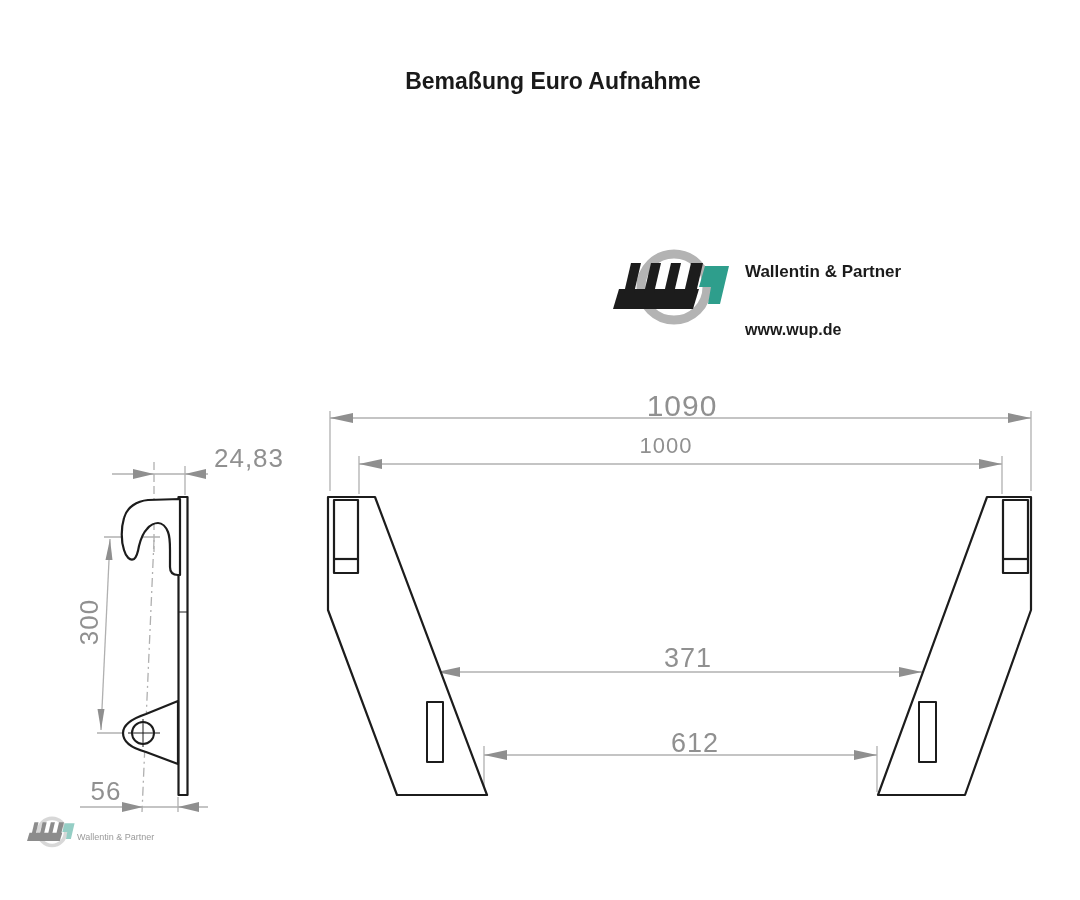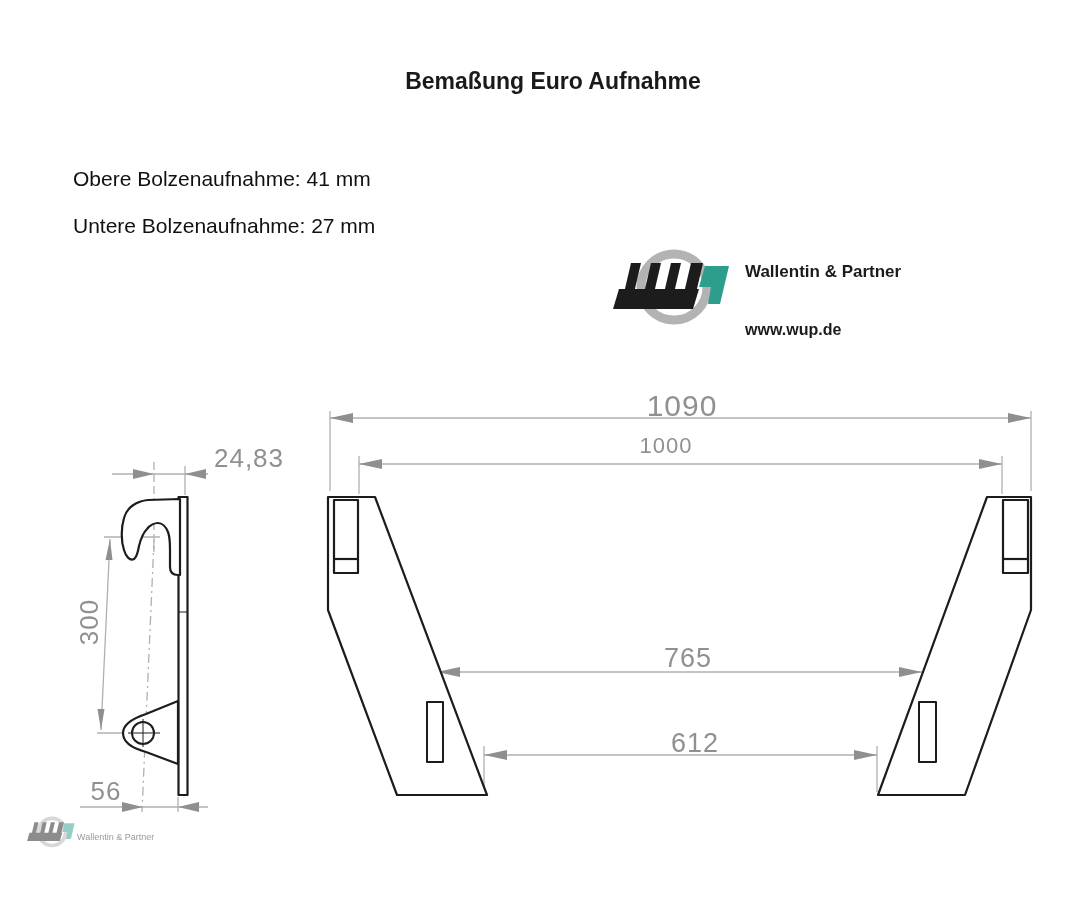--- a/index.html
+++ b/index.html
@@ -124,29 +124,27 @@
         <line x1="178" y1="612" x2="188" y2="612"></line>
       </g>
     </g>
 
     <use href="#wup"></use>
     <use href="#wup" transform="translate(-224.3,714.3) scale(0.41)" opacity="0.5"></use>
   </svg>
 
   <div class="title">Bemaßung Euro Aufnahme</div>
 
-  <div class="spec spec1">Obere Bolzenaufnahme: 41 mm</div>
-  <div class="spec spec2">Untere Bolzenaufnahme: 27 mm</div>
 
   <div class="logo-text" style="left:745px;top:262px;font-size:17px;">Wallentin &amp; Partner</div>
   <div class="logo-text" style="left:745px;top:286px;font-size:16px;margin-top:35px;">www.wup.de</div>
 
   <div class="dim c" style="left:682px;top:389px;font-size:30px;text-align:right;">1090</div>
   <div class="dim c" style="left:666px;top:433px;font-size:22px;">1000</div>
-  <div class="dim c" style="left:688px;top:643px;font-size:27px;">765</div>
+  <div class="dim c" style="left:688px;top:643px;font-size:27px;">371</div>
   <div class="dim c" style="left:695px;top:728px;font-size:27px;">612</div>
 
   <div class="dim c" style="left:249px;top:443px;font-size:26px;">24,83</div>
   <div class="dim" style="left:89px;top:622px;font-size:26px;transform:translate(-50%,-50%) rotate(-90deg);">300</div>
   <div class="dim c" style="left:106px;top:776px;font-size:26px;">56</div>
 
   <div class="wm-text" style="left:77px;top:832px;">Wallentin &amp; Partner</div>
 </div>
 
 </body></html>

